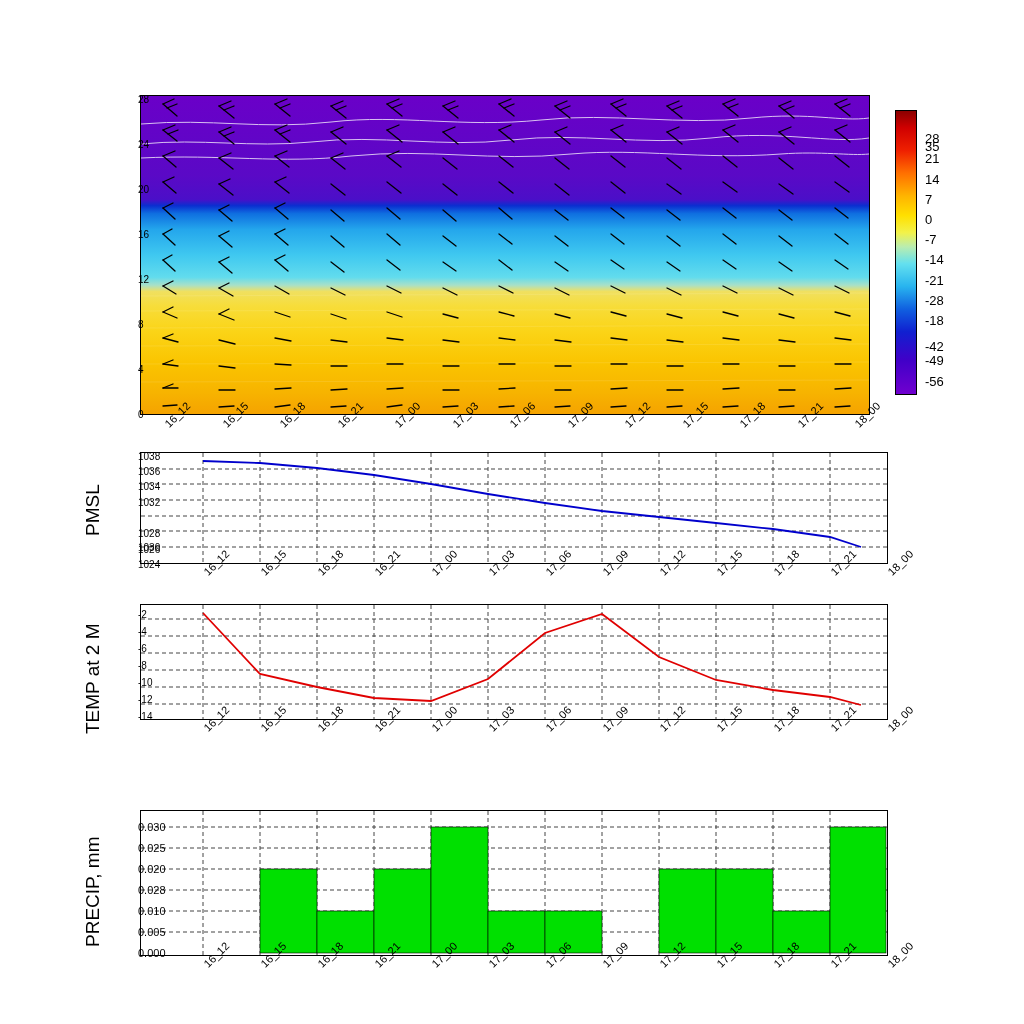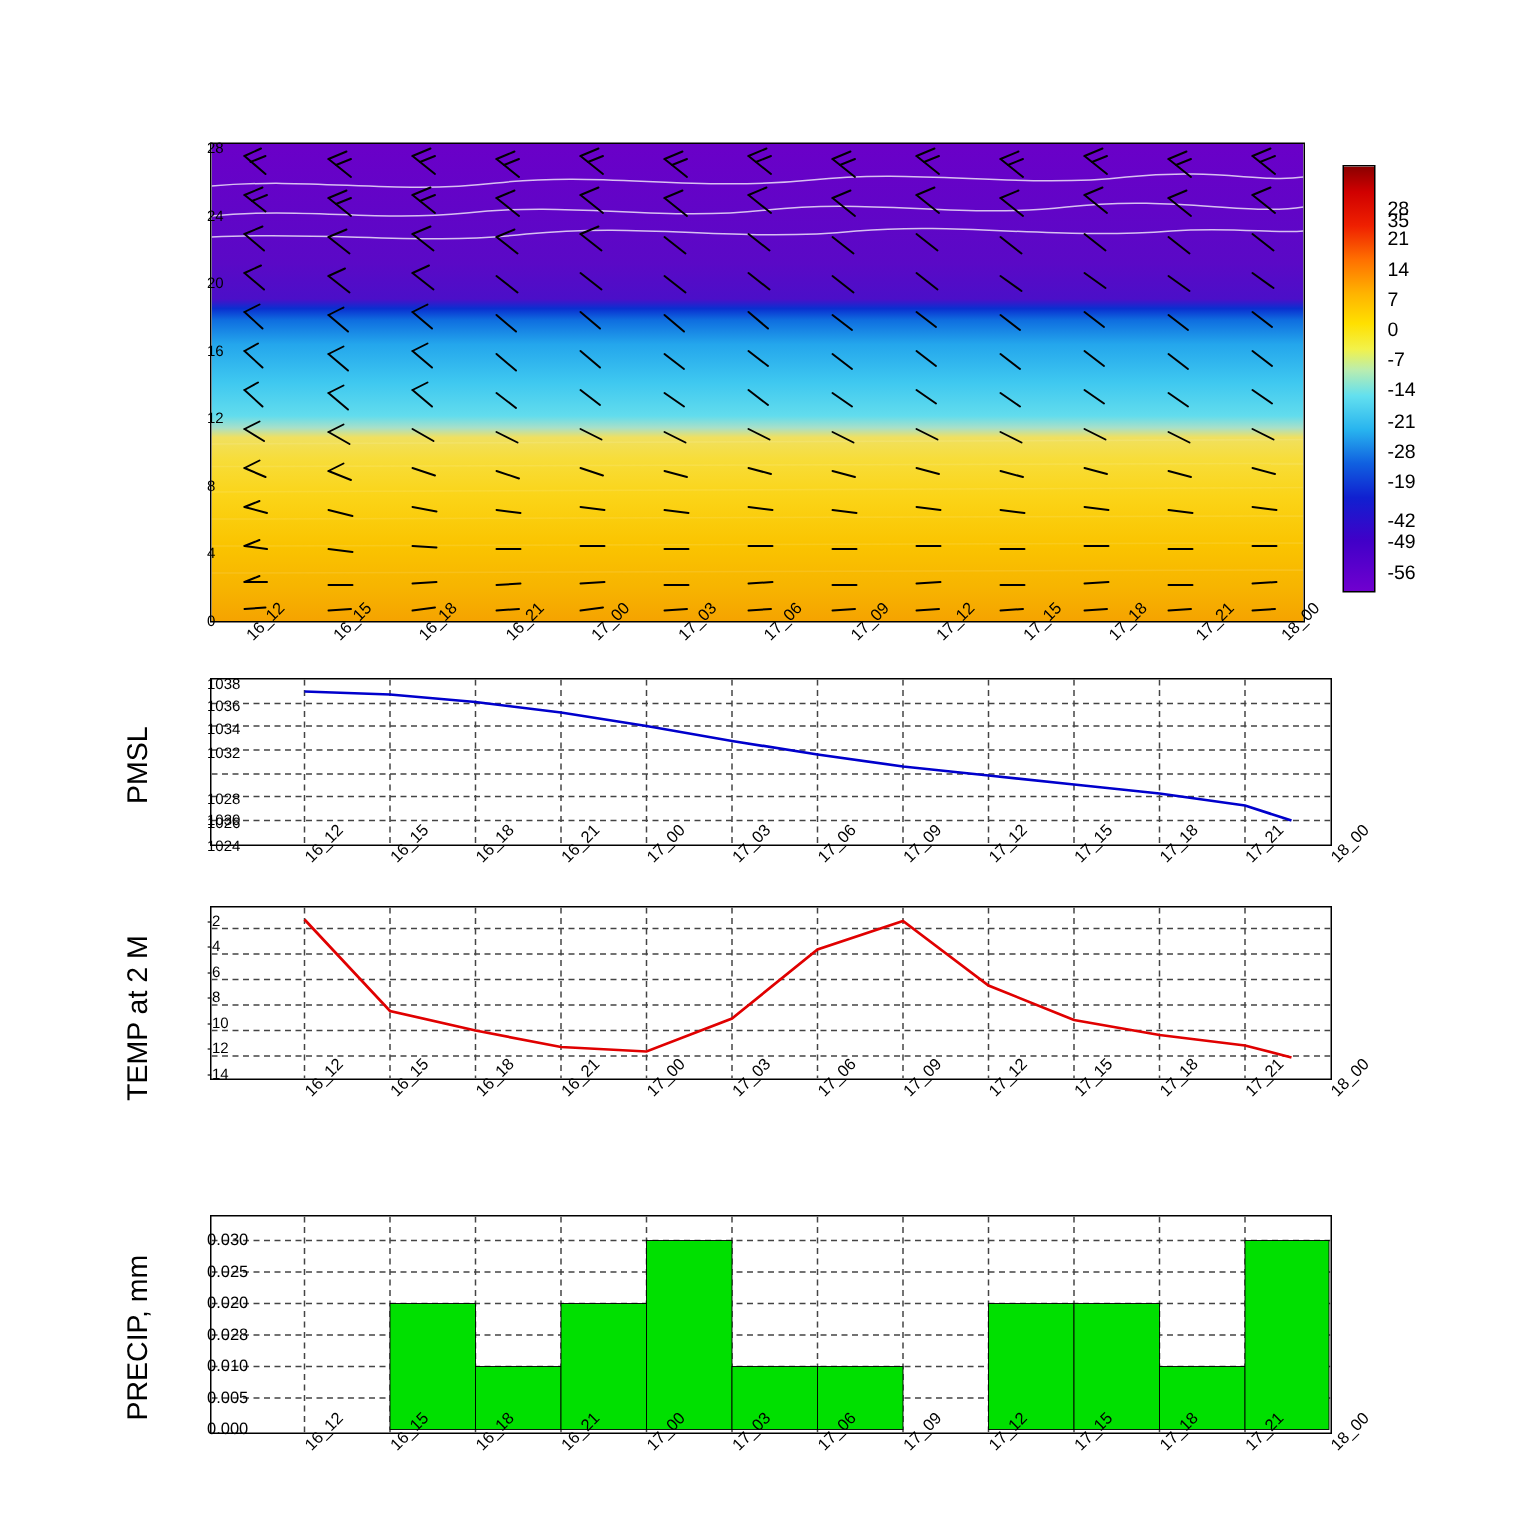--- a/index.html
+++ b/index.html
@@ -413,21 +413,21 @@
       <div class="cblabel" style="top: 112px; margin-top: 28px;">35</div>
       <div class="cblabel" style="top: 132.2px;">28</div>
       <div class="cblabel" style="top: 152.4px;">21</div>
       <div class="cblabel" style="top: 172.6px;">14</div>
       <div class="cblabel" style="top: 192.8px;">7</div>
       <div class="cblabel" style="top: 213px;">0</div>
       <div class="cblabel" style="top: 233.2px;">-7</div>
       <div class="cblabel" style="top: 253.4px;">-14</div>
       <div class="cblabel" style="top: 273.6px;">-21</div>
       <div class="cblabel" style="top: 293.8px;">-28</div>
-      <div class="cblabel" style="top: 314px;">-19</div>
+      <div class="cblabel" style="top: 314px;">-18</div>
       <div class="cblabel" style="top: 340px; text-align: right;">-42</div>
       <div class="cblabel" style="top: 354.4px;">-49</div>
       <div class="cblabel" style="top: 374.6px;">-56</div>
     </div>
 
   <div class="vlabel" style="left:82px;top:470px;height:80px;width:24px;">PMSL</div>
   <div class="panel" id="pmsl">
     <svg width="746" height="110" viewBox="0 0 746 110" preserveAspectRatio="none">
       <g stroke="#444" stroke-width="1" stroke-dasharray="4 3">
         <line x1="62" y1="0" x2="62" y2="110"></line>

